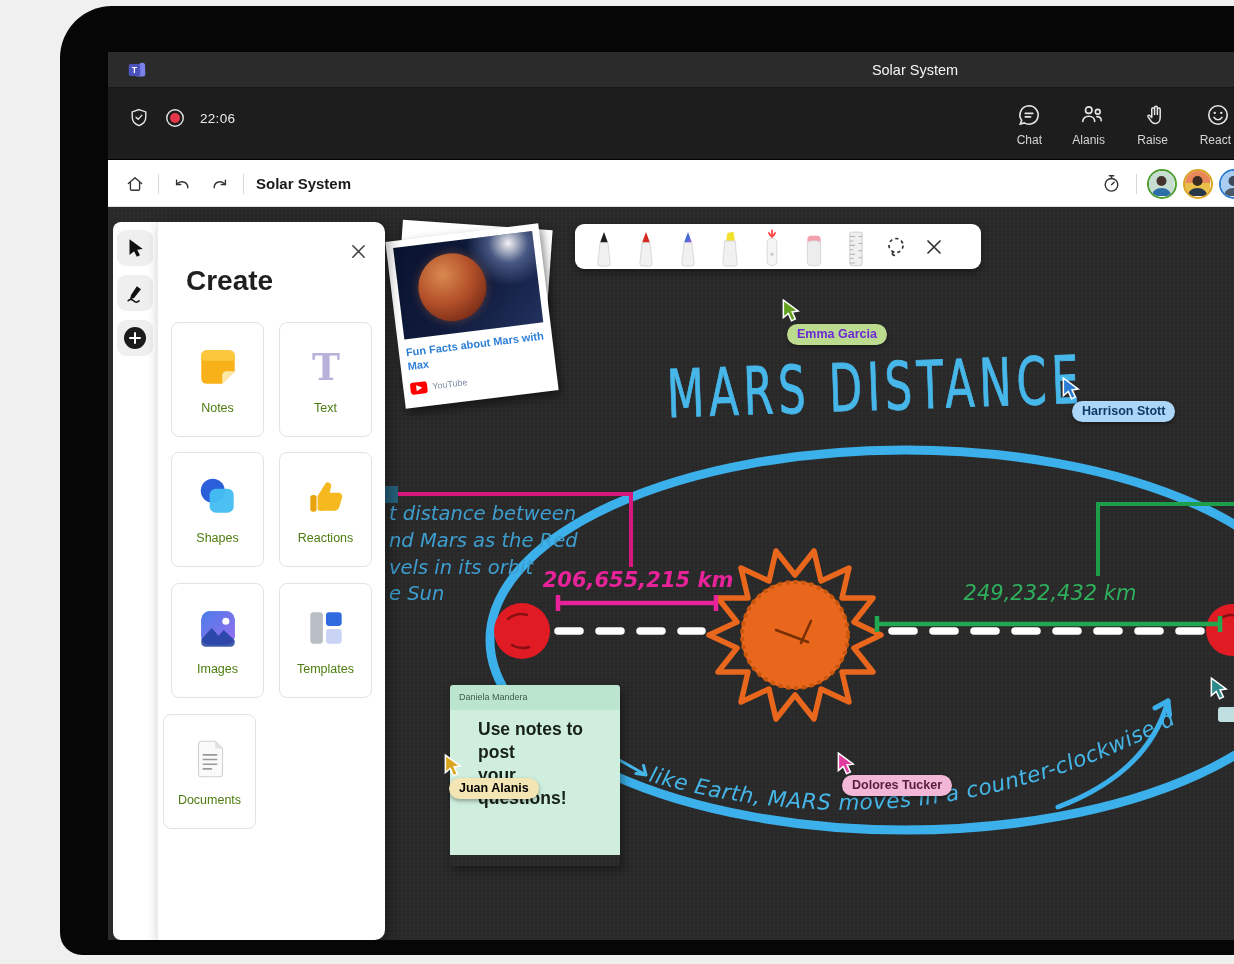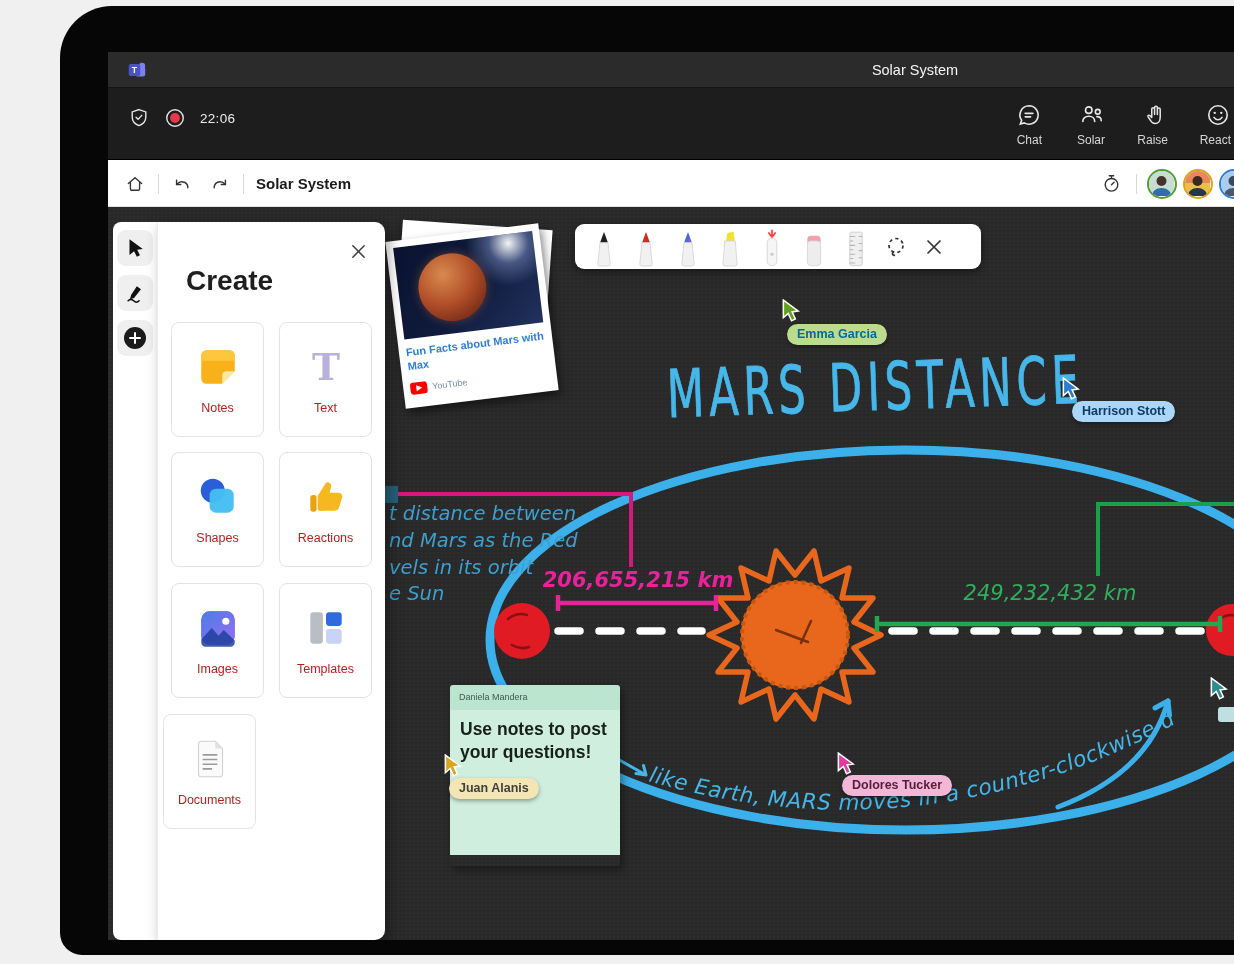--- a/index.html
+++ b/index.html
@@ -51,27 +51,27 @@
   .tool-rail { position:absolute; left:5px; top:15px; width:44px; height:718px; background:#fff; border-radius:8px 0 0 8px; z-index:7; }
   .rail-btn { position:absolute; left:4px; width:36px; height:36px; background:#efefef; border-radius:9px; display:flex; align-items:center; justify-content:center; }
 
   
   .create-panel { position:absolute; left:49px; top:15px; width:228px; height:718px; background:#fff;
     border-radius:0 10px 10px 0; border-left:1px solid #ececec; box-shadow:4px 4px 14px rgba(0,0,0,.35); z-index:7; }
   .cp-title { position:absolute; left:28px; top:43px; font-size:28px; font-weight:bold; color:#1f1f1f; }
   .cp-close { position:absolute; right:14px; top:16px; width:26px; height:26px; display:flex; align-items:center; justify-content:center; color:#404040; }
   .cp-card { position:absolute; width:93px; height:115px; border:1px solid #e3e3e3; border-radius:8px; background:#fff;
     display:flex; flex-direction:column; align-items:center; justify-content:center; gap:11px; }
-  .cp-card .lbl { font-size:12.5px; color:#b91c1c; }
+  .cp-card .lbl { font-size:12.5px; color:#4d7c0f; }
 
   
   .sticky-note { position:absolute; left:342px; top:478px; width:170px; height:181px; border-radius:3px; overflow:hidden;
     box-shadow:3px 4px 8px rgba(0,0,0,.4); z-index:3; }
   .sn-header { height:25px; background:#bce5cf; font-size:9px; color:#3f5c4c; line-height:25px; padding-left:9px; }
-  .sn-body { height:145px; background:#cfeede; padding:8px 10px; }
+  .sn-body { height:145px; background:#cfeede; padding:8px 28px; }
   .sn-body div { font-size:17.5px; font-weight:bold; color:#172019; line-height:1.32; }
 
   
   .vc-back { position:absolute; left:292px; top:18px; width:150px; height:80px; background:#fff; transform:rotate(4deg);
     box-shadow:0 3px 8px rgba(0,0,0,.4); z-index:2; }
   .video-card { position:absolute; left:287px; top:25px; width:154px; height:168px; background:#fff; padding:7px;
     transform:rotate(-7deg); box-shadow:2px 5px 10px rgba(0,0,0,.5); z-index:2; }
   .vc-image { position:relative; width:140px; height:92px; overflow:hidden;
     background:
       radial-gradient(circle at 82% 10%, rgba(255,255,255,.95), rgba(170,195,255,.35) 14%, transparent 30%),
@@ -80,23 +80,23 @@
     background:radial-gradient(circle at 38% 30%, #d88a4f, #b4512a 45%, #6e2413 88%); box-shadow:0 0 10px rgba(200,110,60,.4); }
   .vc-title { margin-top:7px; color:#2e7fd4; font-size:11px; font-weight:bold; line-height:1.25; }
   .vc-provider { margin-top:9px; display:flex; align-items:center; gap:5px; color:#7a8aa0; font-size:9px; }
   .yt-badge { width:17px; height:12px; background:#ff0000; border-radius:3px; position:relative; }
   .yt-badge::after { content:""; position:absolute; left:6px; top:3px; border-left:6px solid #fff; border-top:3px solid transparent; border-bottom:3px solid transparent; }
 
   
   .cursor { position:absolute; width:22px; height:24px; z-index:5; }
   .name-tag { position:absolute; padding:3px 10px 4px; border-radius:11px; font-size:12.5px; font-weight:bold;
     box-shadow:0 2px 4px rgba(0,0,0,.35); z-index:5; white-space:nowrap; }
-  .tag-emma { left:679px; top:117px; background:#bcdb8e; color:#0369a1; }
+  .tag-emma { left:679px; top:117px; background:#bcdb8e; color:#6d28d9; }
   .tag-harrison { left:964px; top:194px; background:#abd6f7; color:#123a66; }
-  .tag-juan { left:341px; top:571px; background:#f4e6b4; color:#404040; }
+  .tag-juan { left:341px; top:571px; background:#f4e6b4; color:#000000; }
   .tag-dolores { left:734px; top:568px; background:#f2b7d7; color:#571c38; }
   .tag-stub { position:absolute; left:1110px; top:500px; width:24px; height:15px; background:#bfe0e0; border-radius:3px; z-index:5; }
 
   svg { display:block; }
 </style>
 </head>
 <body>
 
 <div class="device-frame"></div>
 
@@ -132,21 +132,21 @@
         </svg>
         <span class="lbl">Chat</span>
       </div>
       <div class="mb-btn">
         <svg width="26" height="26" viewBox="0 0 24 24">
           <circle cx="9" cy="7.5" r="3" fill="none" stroke="#e6e6e6" stroke-width="1.5"></circle>
           <path d="M3.5 18 c0-3 2.4-4.8 5.5-4.8 s5.5 1.8 5.5 4.8" fill="none" stroke="#e6e6e6" stroke-width="1.5" stroke-linecap="round"></path>
           <circle cx="17.3" cy="9" r="2.2" fill="none" stroke="#e6e6e6" stroke-width="1.5"></circle>
           <path d="M16.5 13.5 c2.5 0 4 1.5 4 3.8" fill="none" stroke="#e6e6e6" stroke-width="1.5" stroke-linecap="round"></path>
         </svg>
-        <span class="lbl">Solar</span>
+        <span class="lbl">Alanis</span>
       </div>
       <div class="mb-btn">
         <svg width="26" height="26" viewBox="0 0 24 24">
           <path d="M9 13.5 V6.5 a1.3 1.3 0 0 1 2.6 0 V11.5 M11.6 11 V5.2 a1.3 1.3 0 0 1 2.6 0 V11.5 M14.2 11.5 V6.8 a1.3 1.3 0 0 1 2.6 0 V14 c0 3.4-1.8 5.8-4.6 5.8 c-2.3 0-3.4-1-4.9-3.6 L5.6 13.7 c-.6-1 .7-2 1.6-1.2 l1.8 1.8" fill="none" stroke="#e6e6e6" stroke-width="1.4" stroke-linecap="round" stroke-linejoin="round"></path>
         </svg>
         <span class="lbl">Raise</span>
       </div>
       <div class="mb-btn">
         <svg width="26" height="26" viewBox="0 0 24 24">
           <circle cx="12" cy="12" r="8.5" fill="none" stroke="#e6e6e6" stroke-width="1.5"></circle>

